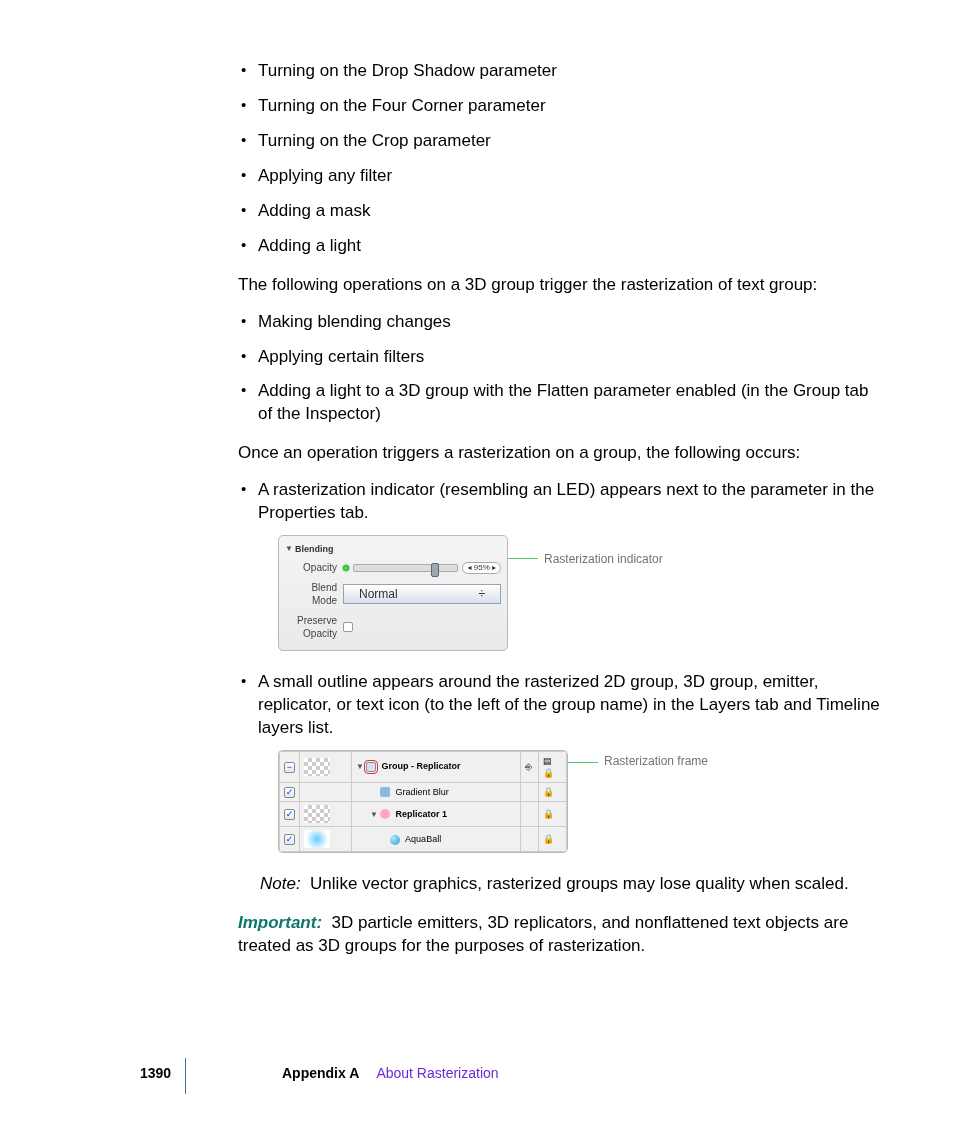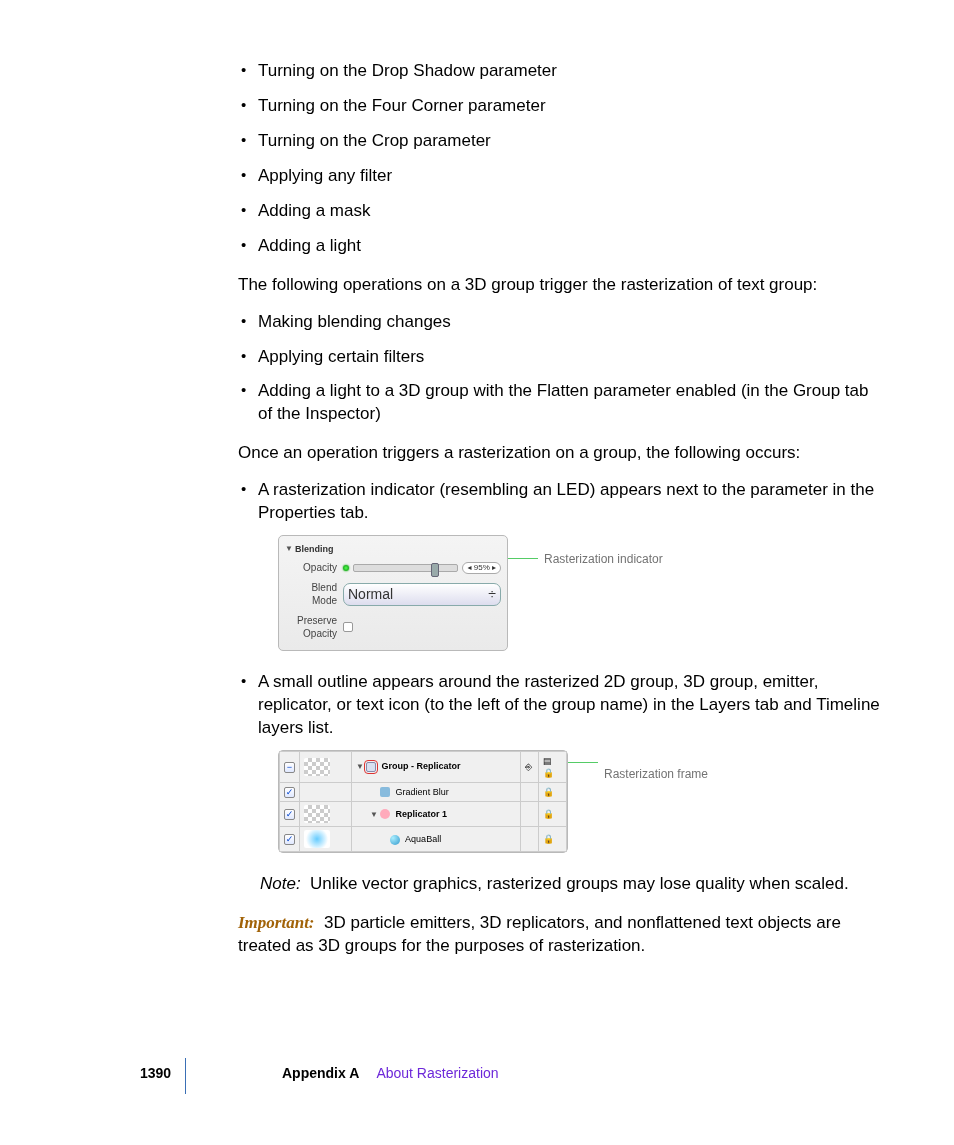--- a/index.html
+++ b/index.html
@@ -52,21 +52,21 @@
   }
   .panel .row { display: flex; align-items: center; padding: 3px 0; }
   .panel .hdr { font-weight: bold; font-size: 9px; }
   .panel .lbl { width: 58px; text-align: right; padding-right: 6px; font-size: 10px; color: #444; }
   .slider {
     height: 8px; flex: 1; border: 1px solid #aaa; border-radius: 2px;
     background: #ddd; position: relative; margin-right: 4px;
   }
   .slider::after { content:""; position:absolute; right: 18px; top:-2px; width:6px; height:12px; background:#9aa; border:1px solid #667; border-radius:2px; }
   .valbox { font-size:8px; border:1px solid #aaa; border-radius:8px; padding:0 4px; background:#fff; }
-  .select { flex:1; border:1px solid #8aa; border-radius:7px; background:linear-gradient(#fff,#dde); padding:1px 4px; display:flex; justify-content:space-between; font-size:14px; }
+  .select { flex:1; border:1px solid #8aa; border-radius:0; background:linear-gradient(#fff,#dde); padding:1px 15px; display:flex; justify-content:space-between; font-size:12px; }
   .chk { width:10px; height:10px; border:1px solid #999; background:#fff; border-radius:2px; }
   .led { width:6px; height:6px; border-radius:50%; background:radial-gradient(#5f5,#080); margin-right:4px; box-shadow:0 0 2px #0a0; }
   .callout-line { width: 30px; height: 1px; background: #5c6; margin-top: 23px; }
   .callout-text { font-size: 12px; color: #737373; margin-left: 6px; margin-top: 16px; }
 
   .layers {
     background: #f0f0f0;
     border: 1px solid #b9b9b9;
     border-radius: 5px;
     width: 290px;
@@ -82,21 +82,21 @@
   .ball { background:radial-gradient(circle at 30% 30%, #aef, #39c); border-radius:50%; }
   .thumb { width:26px; height:18px; background:repeating-conic-gradient(#ccc 0 25%, #fff 0 50%) 0 0/8px 8px; border-radius:2px; }
   .thumb.blue { background:radial-gradient(circle,#6cf,#fff 70%), repeating-conic-gradient(#ccc 0 25%, #fff 0 50%) 0 0/8px 8px; background-blend-mode: normal; }
   .lock { color:#999; font-size:9px; }
   .chkbox { width:11px; height:11px; border:1px solid #888; background:linear-gradient(#fff,#e0e8ff); border-radius:2px; display:inline-flex; align-items:center; justify-content:center; color:#04c; font-size:9px; line-height:1; }
   .tri { color:#555; font-size:8px; margin-right:2px; }
   .bold { font-weight:bold; }
   .rframe { outline: 1px solid #d33; outline-offset: 1px; }
 
   .note-label { font-style: italic; font-weight: normal; }
-  .important-label { font-style: italic; font-weight: bold; color: #a16207; font-family: Liberation Serif, serif; }
+  .important-label { font-style: italic; font-weight: bold; color: #0f766e; }
 
   .footer {
     position: absolute;
     bottom: 45px;
     left: 0;
     right: 0;
     height: 36px;
   }
   .footer .pnum {
     position: absolute;
@@ -217,21 +217,21 @@
                     <div class="thumb blue"></div>
                   </td>
               <td style="padding-left:38px"><span class="ico ball"></span> <span>AquaBall</span></td>
               <td></td>
               <td><span class="lock">🔒</span></td>
             </tr>
           </tbody>
             </table>
         </div>
         <div class="callout-line" style="margin-top:12px"></div>
-        <div class="callout-text" style="margin-top:16px">Rasterization frame</div>
+        <div class="callout-text" style="margin-top:3px">Rasterization frame</div>
       </div>
 
       <p class="para" style="margin-top:6px; padding-left:2px;">
         <span class="note-label">Note:</span>
         &nbsp;<span>Unlike vector graphics, rasterized groups may lose quality when scaled.</span>
       </p>
     </li>
   </ul>
 
   <p class="para">

